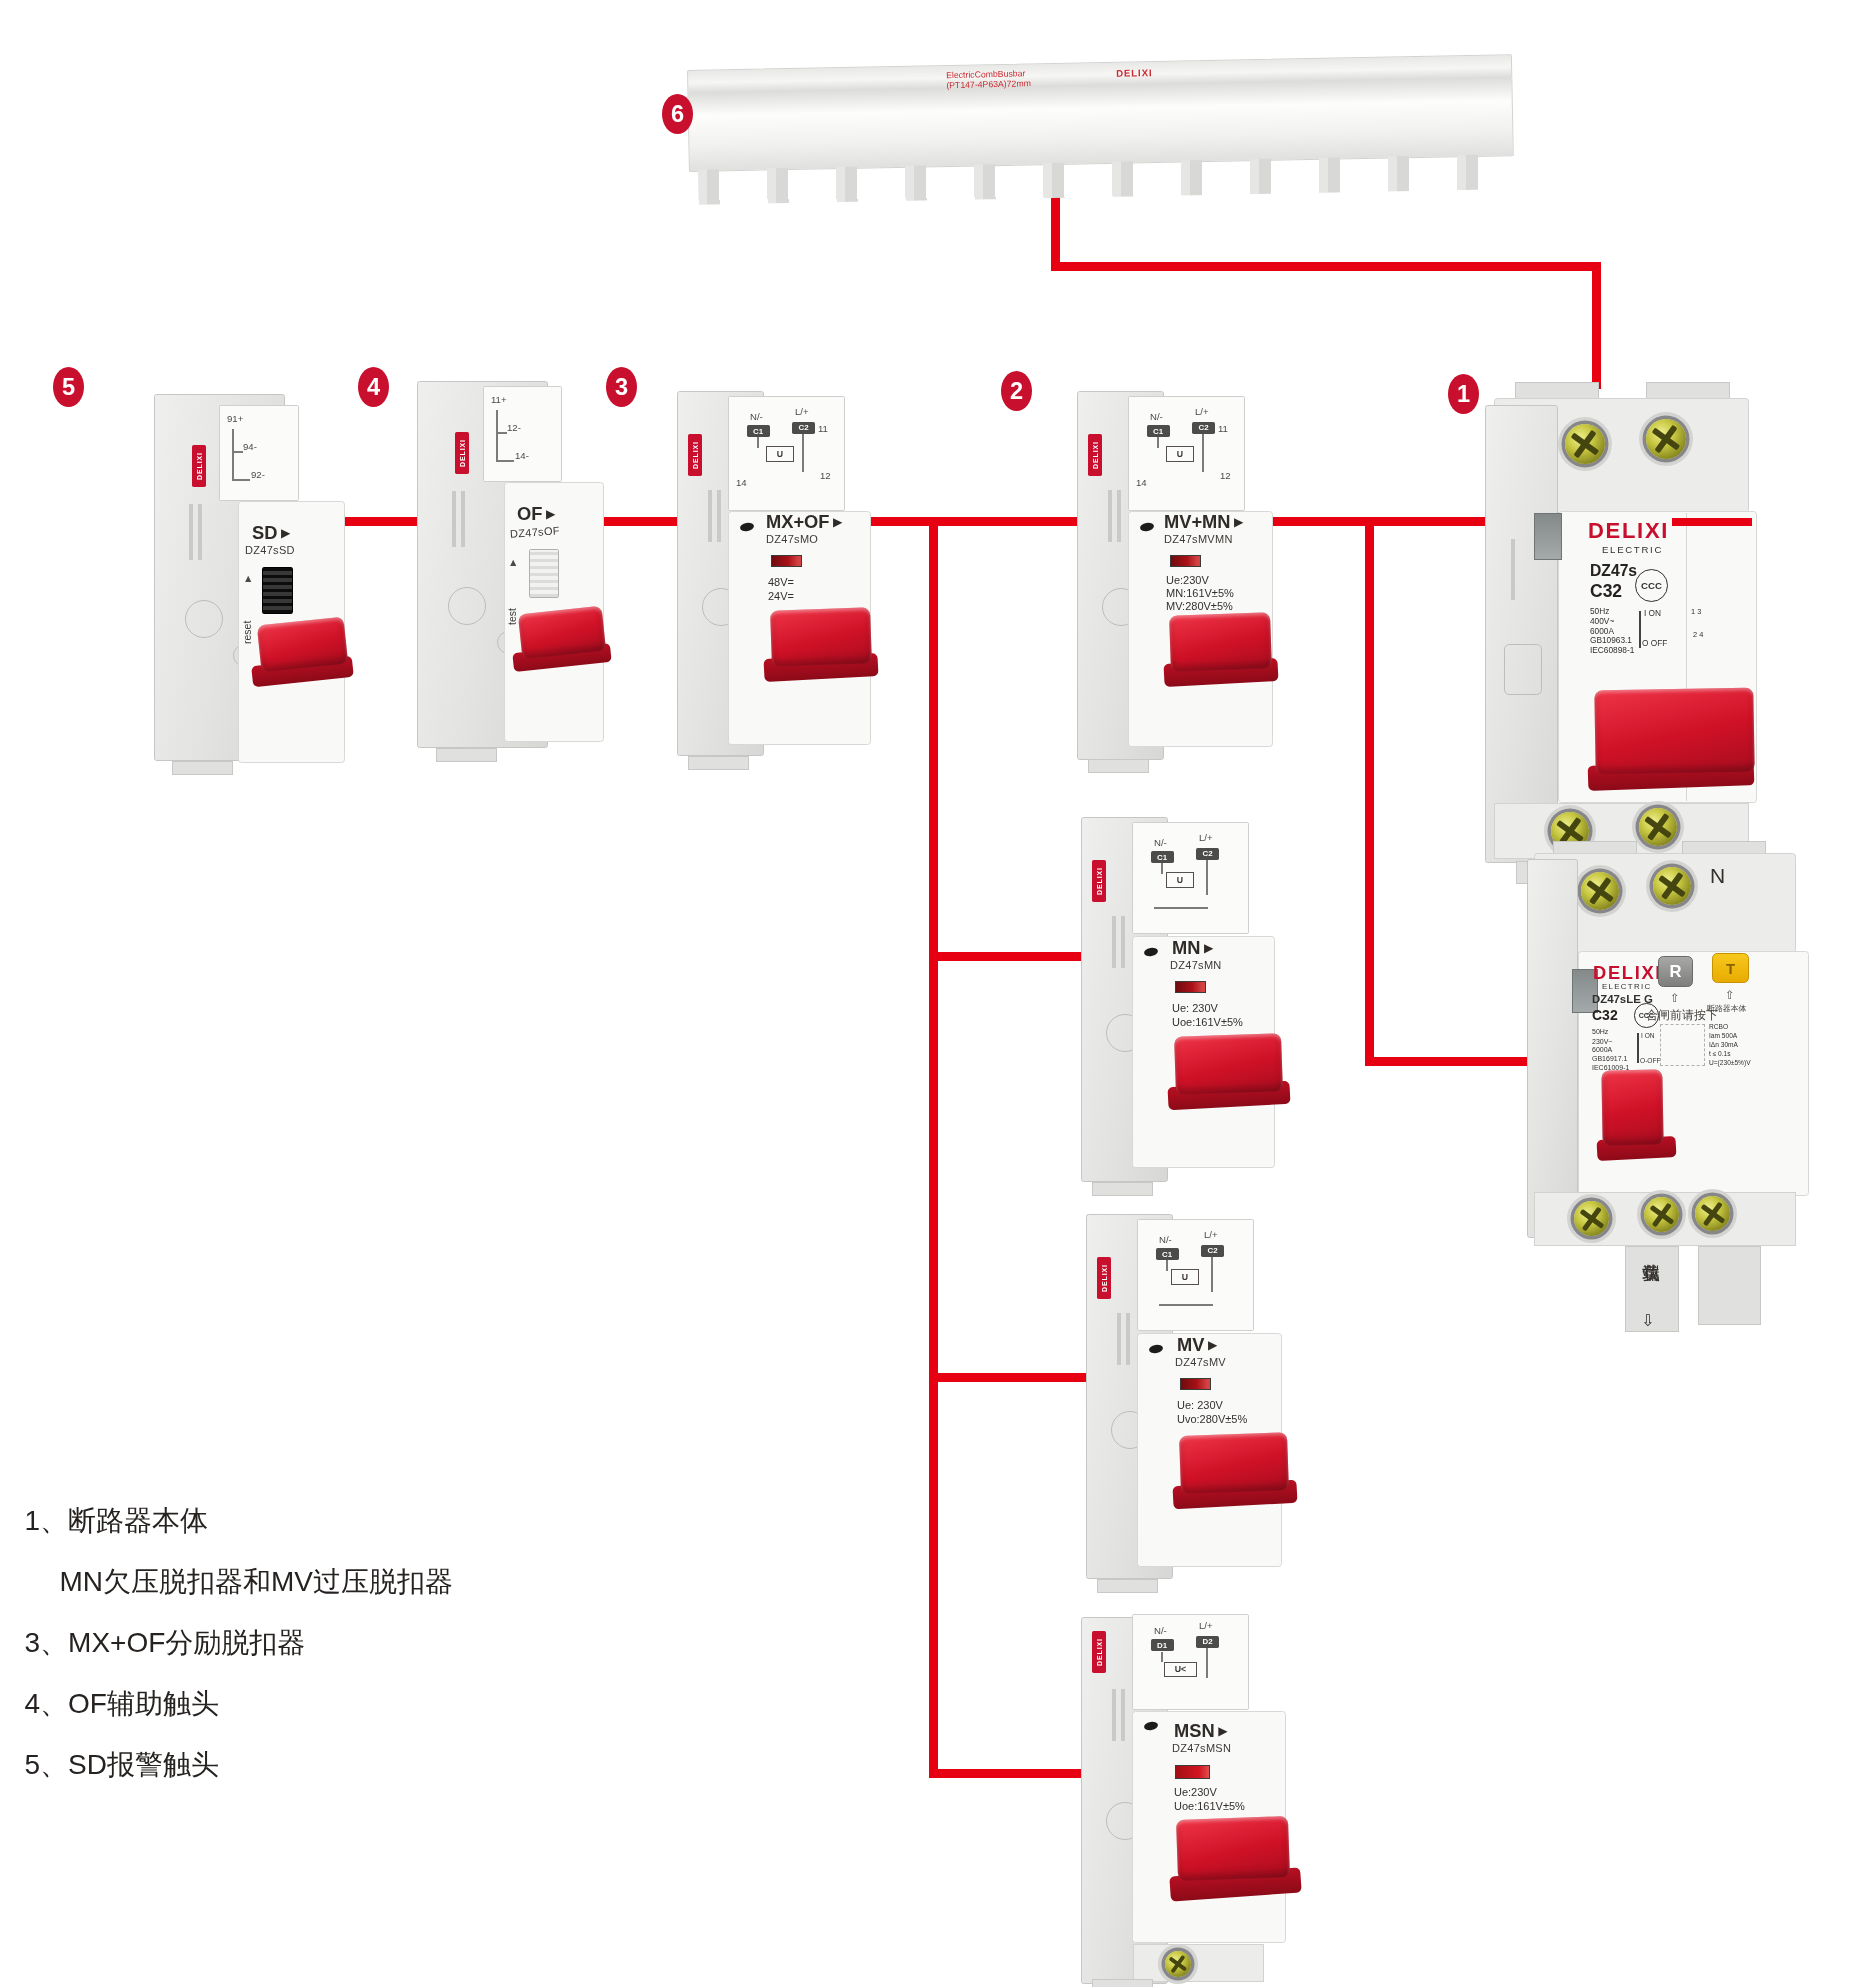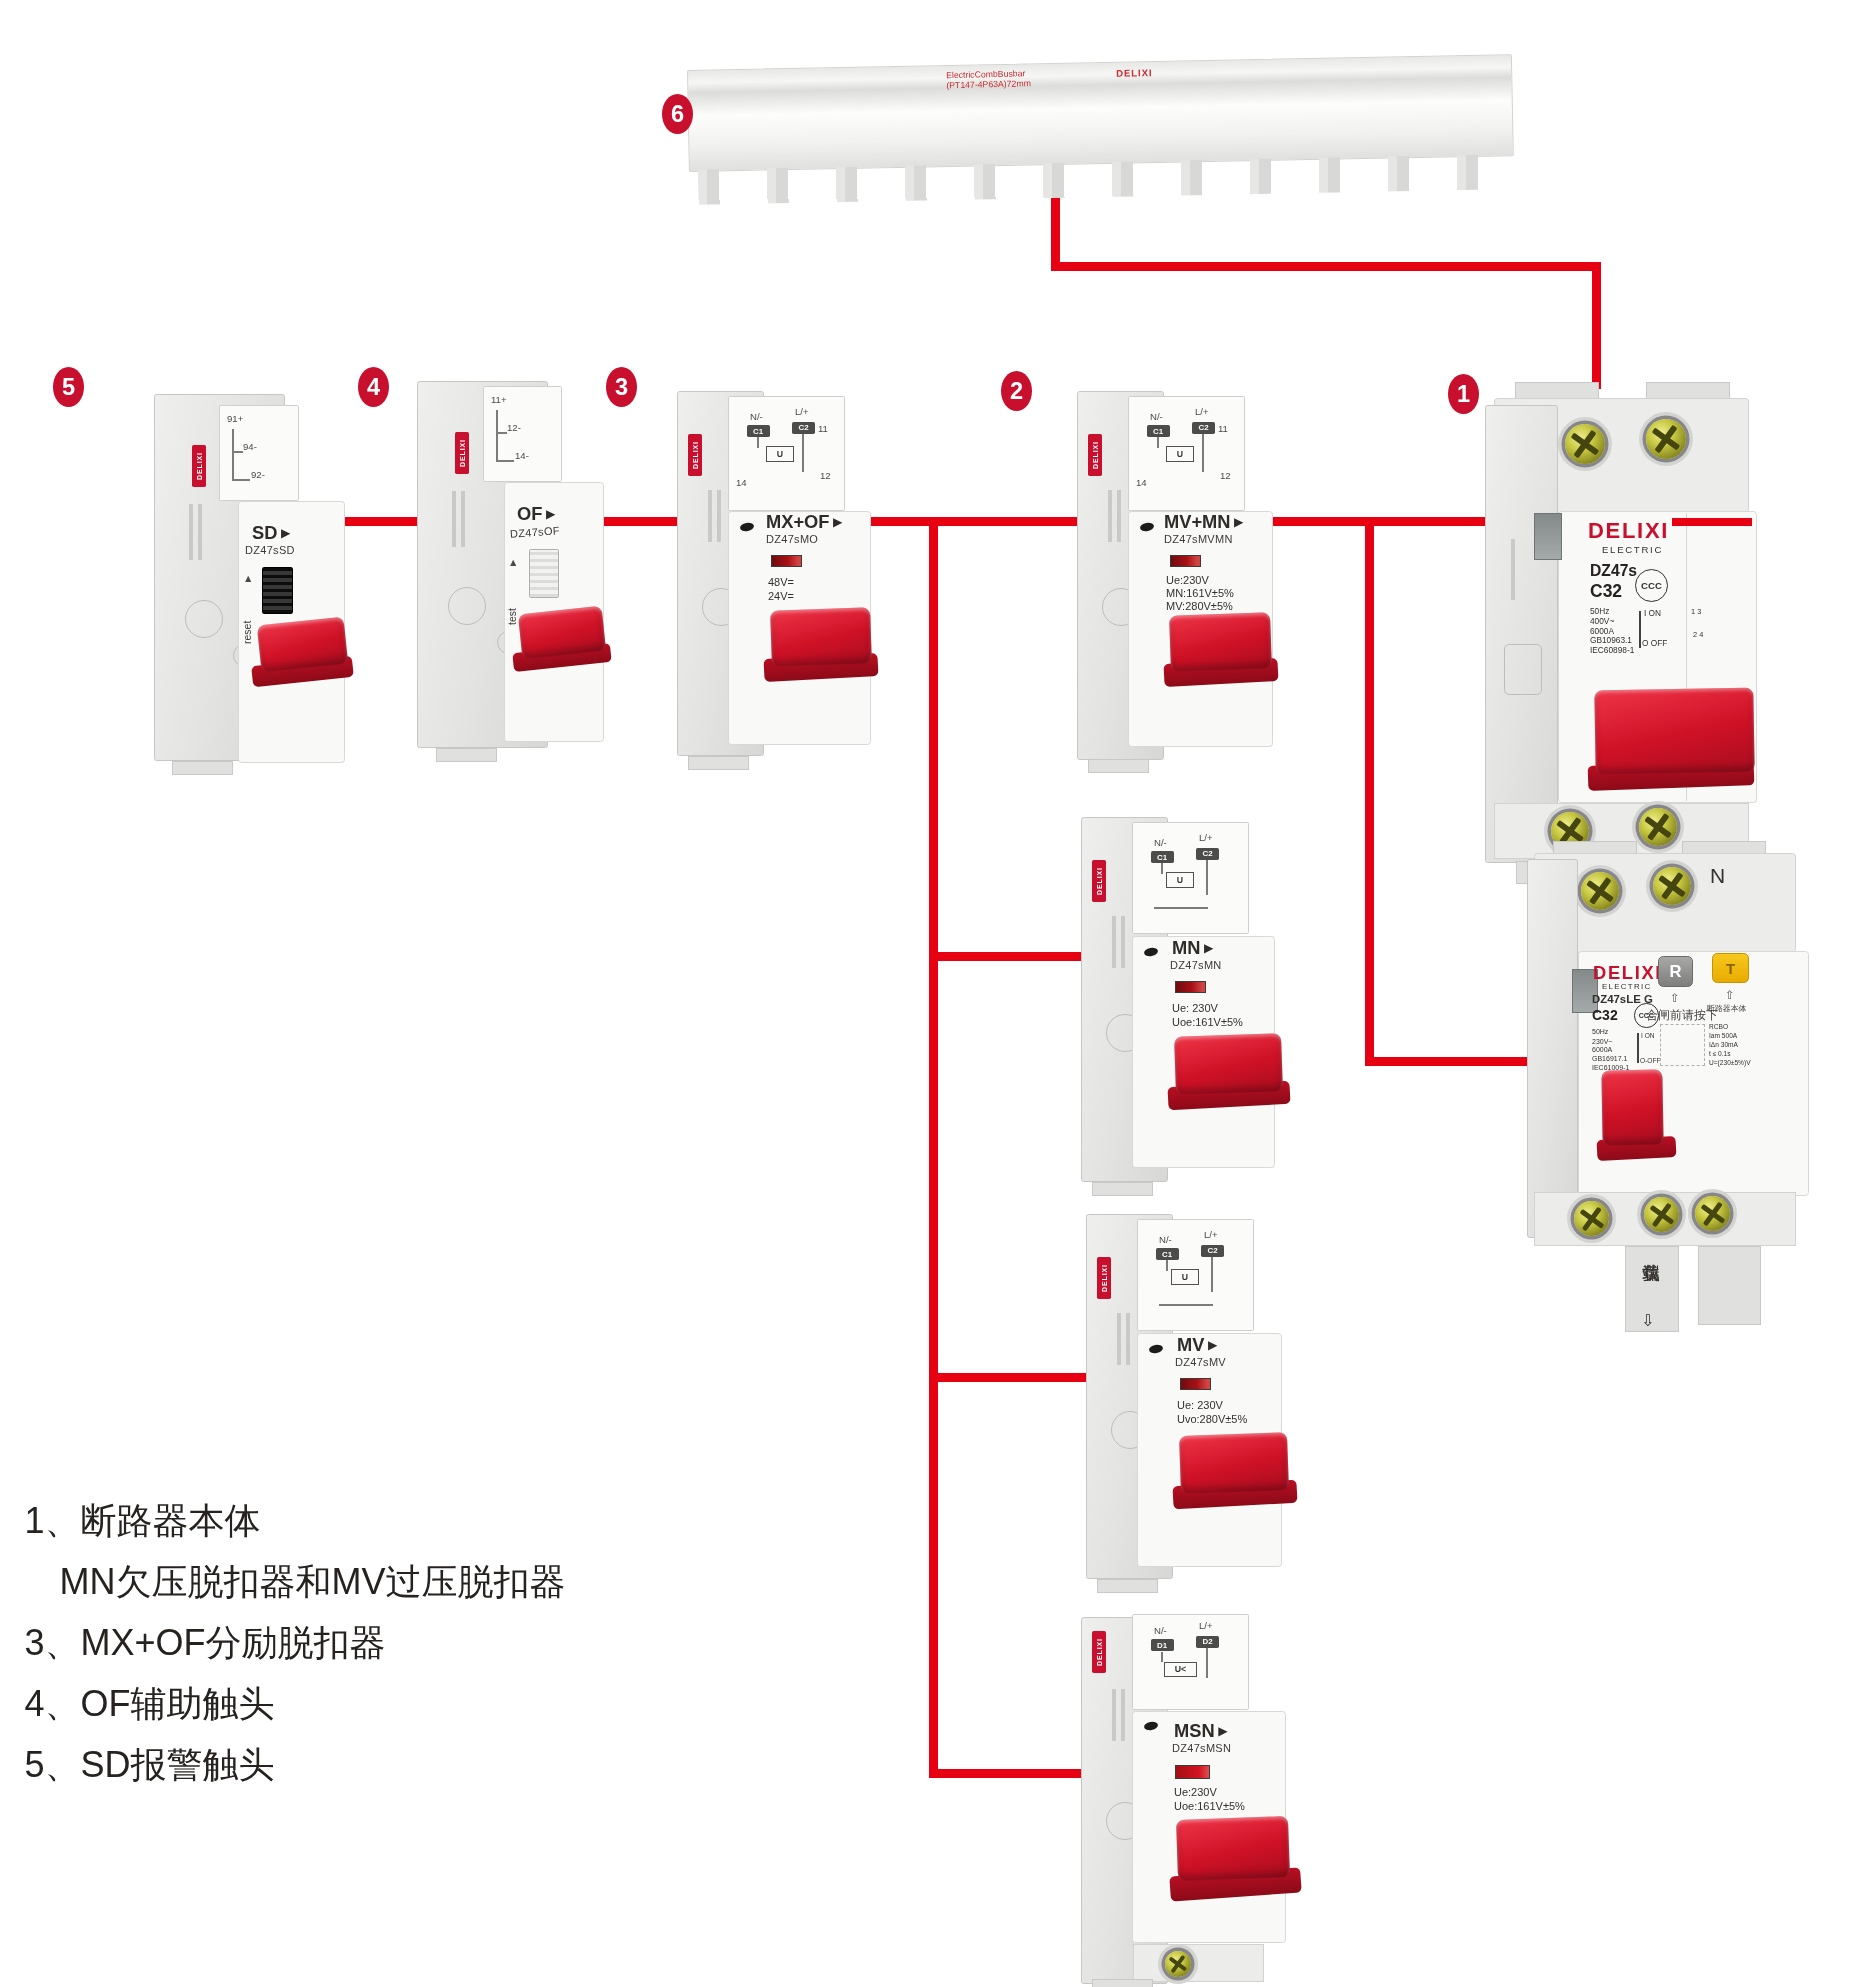--- a/index.html
+++ b/index.html
@@ -62,21 +62,21 @@
   .graywin{background:linear-gradient(180deg,#848a8a,#a4aaaa);border:0.9px solid #6f7575;}
 
   .busbar{position:absolute;left:687px;top:70px;width:823px;height:138px;z-index:3;transform:rotate(-1.1deg);transform-origin:left top;}
   .bb-body{position:absolute;left:0;top:0;width:100%;height:100px;border:0.9px solid #d2d2d0;border-radius:1.7px;
     background:linear-gradient(180deg,#e8e8e6 0%,#f6f6f4 12%,#dcdcda 22%,#fdfdfb 45%,#f1f1ef 75%,#e0e0de 100%);}
   .bb-print{position:absolute;color:#cc2a30;font-size:8.7px;line-height:9.6px;white-space:nowrap;transform:rotate(-.3deg);}
   .bb-brand{position:absolute;color:#cc2a30;font-size:9.6px;font-weight:bold;letter-spacing:0.9px;}
   .bb-teeth{position:absolute;left:8.7px;top:100px;width:804px;height:35px;
     background:repeating-linear-gradient(90deg,#e6e6e4 0 8.7px,#d8d8d6 8.7px 21px,rgba(0,0,0,0) 21px 69px);}
 
-  .legend{position:absolute;left:24.5px;top:1490px;z-index:5;font-size:36px;line-height:61px;color:#262220;white-space:nowrap;}
+  .legend{position:absolute;left:24.5px;top:1490px;z-index:5;font-size:28px;line-height:61px;color:#262220;white-space:nowrap;}
   .legend .cont{padding-left:35px;}
   .vtext{writing-mode:vertical-rl;text-orientation:mixed;}
 </style>
 </head>
 <body>
 
 <div class="canvas">
 
   <div class="line" style="left:1051px;top:183px;width:8.7px;height:87px;"></div>
   <div class="line" style="left:1051px;top:262px;width:550px;height:8.7px;"></div>

